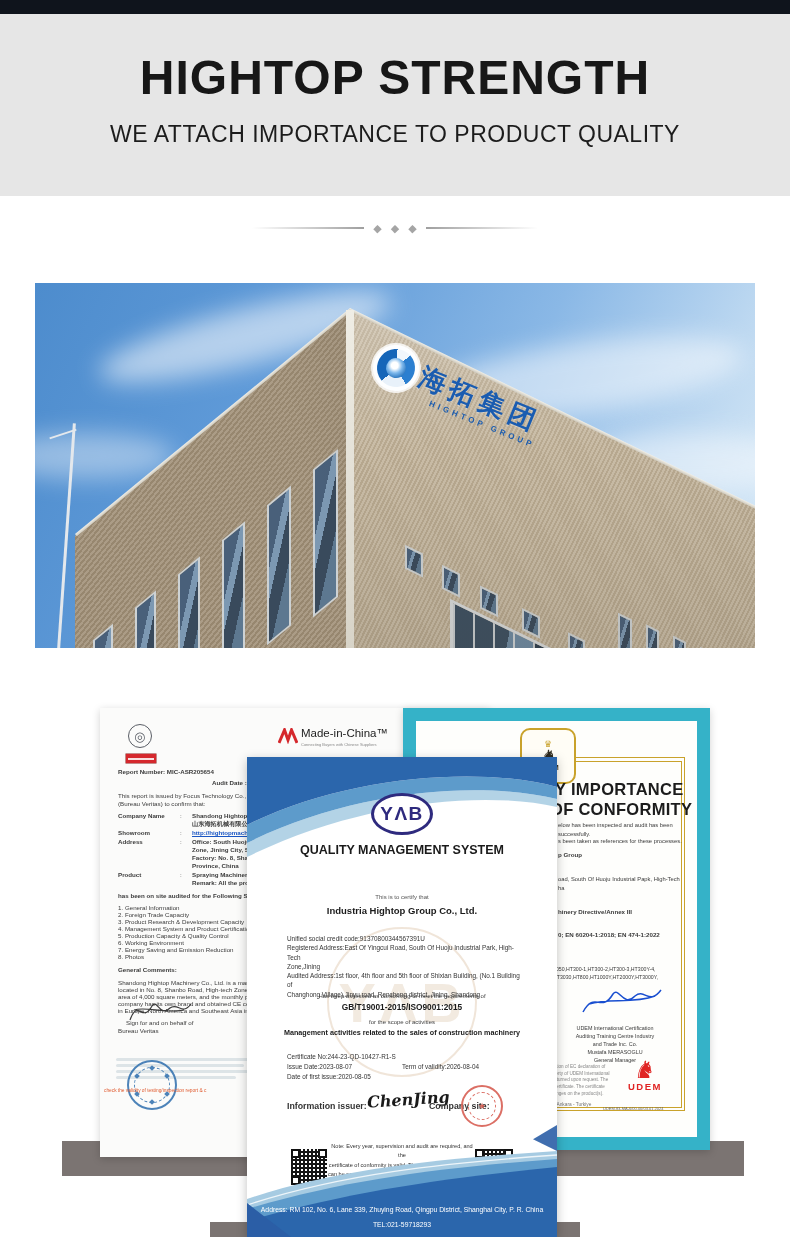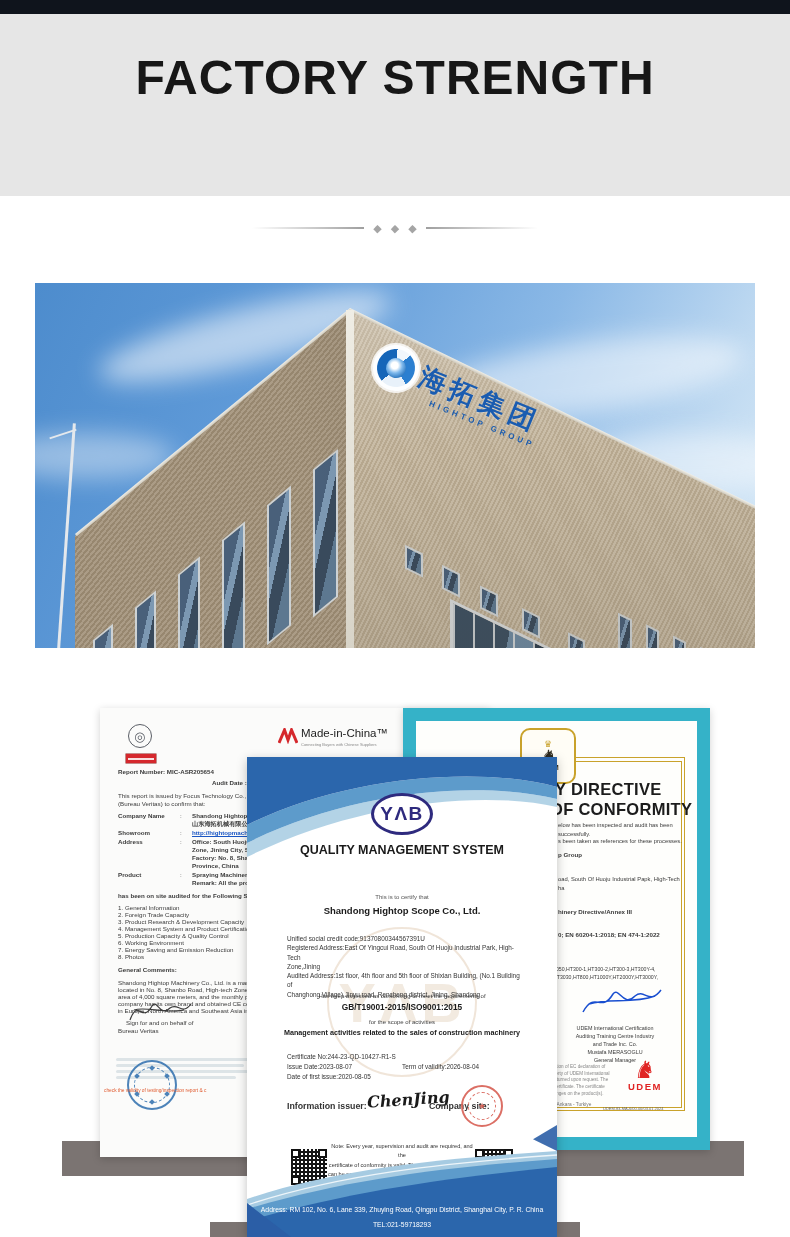--- a/index.html
+++ b/index.html
@@ -103,21 +103,22 @@
 .cc-foot{position:absolute;left:0;width:310px;text-align:center;color:#fff;font-size:6.8px;white-space:nowrap}
 .rc-wedge{position:absolute;left:286px;top:368px;width:24px;height:26px;background:#2b5ea6;clip-path:polygon(100% 0,100% 100%,0 55%);z-index:4;opacity:.9}
 </style>
 </head>
 <body>
 
 <div class="page">
 
   <div class="topbar"></div>
   <div class="hero">
-    <h1>FACTORY STRENGTH</h1>
+    <h1>HIGHTOP STRENGTH</h1>
+    <h2>WE ATTACH IMPORTANCE TO PRODUCT QUALITY</h2>
   </div>
   <div class="divider">
     <div class="line l"></div>
     <span class="dia">◆</span>
     <span class="dia">◆</span>
     <span class="dia">◆</span>
     <div class="line r"></div>
   </div>
 
   <div class="photo">
@@ -255,21 +256,21 @@
     </div>
 
     <div class="cert rightcert">
       <div class="rc-white"></div>
       <div class="goldframe"></div>
       <div class="udem-badge">
         <span class="crown">♛</span>
         <span class="lion">♞</span>
         <span class="wm">UDEM</span>
       </div>
-      <div class="rc-frag rc-title" style="left:152px;top:72px">Y DIRECTIVE</div>
+      <div class="rc-frag rc-title" style="left:152px;top:72px">Y IMPORTANCE</div>
       <div class="rc-frag rc-title" style="left:147px;top:92px">OF CONFORMITY</div>
       <div class="rc-frag" style="left:155px;top:114px;font-size:5.8px">elow has been inspected and audit has been</div>
       <div class="rc-frag" style="left:155px;top:123px;font-size:5.8px">successfully.</div>
       <div class="rc-frag" style="left:155px;top:130px;font-size:5.8px">s been taken as references for these processes.</div>
       <div class="rc-frag" style="left:155px;top:143px;font-size:6.2px;font-weight:bold">p Group</div>
       <div class="rc-frag" style="left:155px;top:168px;font-size:5.8px">oad, South Of Huoju Industrial Papk, High-Tech</div>
       <div class="rc-frag" style="left:155px;top:177px;font-size:5.8px">ha</div>
       <div class="rc-frag" style="left:155px;top:200px;font-size:6.2px;font-weight:bold">hinery Directive/Annex III</div>
       <div class="rc-frag" style="left:155px;top:223px;font-size:6.2px;font-weight:bold">0; EN 60204-1:2018; EN 474-1:2022</div>
       <div class="rc-frag" style="left:150px;top:258px;font-size:5.2px">3050,HT300-1,HT300-2,HT300-3,HT300Y-4,</div>
@@ -307,21 +308,21 @@
 
       <svg class="cc-wavetop" viewBox="0 0 310 110">
         <path d="M0,100 C105,48 230,32 310,50 L310,42 C225,22 100,36 0,86 Z" fill="var(--wave_blue_pale)" opacity=".85"></path>
         <path d="M0,86 C100,36 225,22 310,42 L310,30 C230,8 95,20 0,68 Z" fill="var(--wave_blue_mid)"></path>
         <path d="M0,0 L310,0 L310,30 C230,8 95,20 0,68 Z" fill="var(--wave_blue_dark)"></path>
       </svg>
 
       <div class="yab">YΛB</div>
       <div class="cc-center" style="top:86px;font-size:12.5px;font-weight:bold">QUALITY MANAGEMENT SYSTEM</div>
       <div class="cc-center" style="top:137px;font-size:6px;color:#555">This is to certify that</div>
-      <div class="cc-center" style="top:148px;font-size:9.5px;font-weight:bold">Shandong Hightop Scope Co., Ltd.</div>
+      <div class="cc-center" style="top:148px;font-size:9.5px;font-weight:bold">Industria Hightop Group Co., Ltd.</div>
 
       <div class="cc-body">
         <div>Unified social credit code:91370800344567391U</div>
         <div>Registered Address:East Of Yingcui Road, South Of Huoju Industrial Park, High-Tech</div>
         <div>Zone,Jining</div>
         <div>Audited Address:1st floor, 4th floor and 5th floor of Shixian Building, (No.1 Building of</div>
         <div>Changhong Village),Jinyu road, Rencheng district, Jining, Shandong</div>
       </div>
 
       <div class="cc-center" style="top:236px;font-size:6px;color:#444">Has been assessed as conforming to meet the requirements of</div>

